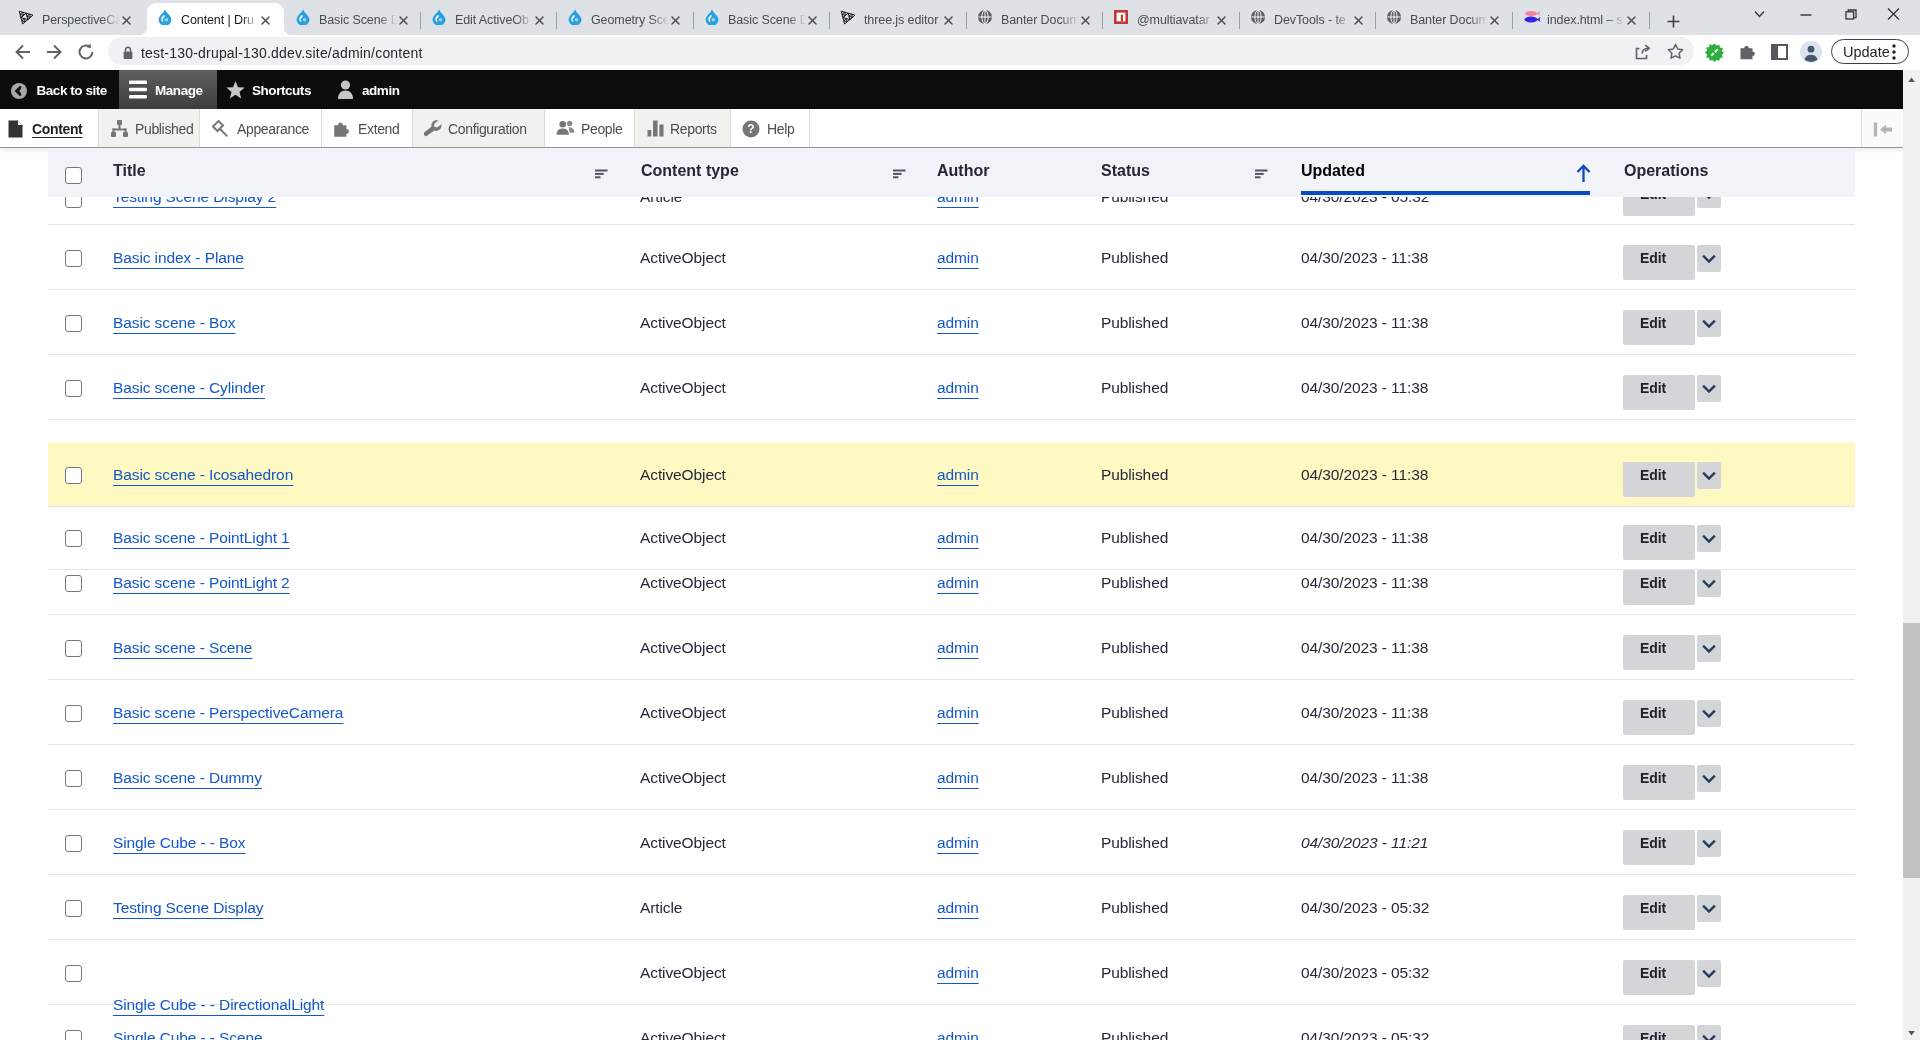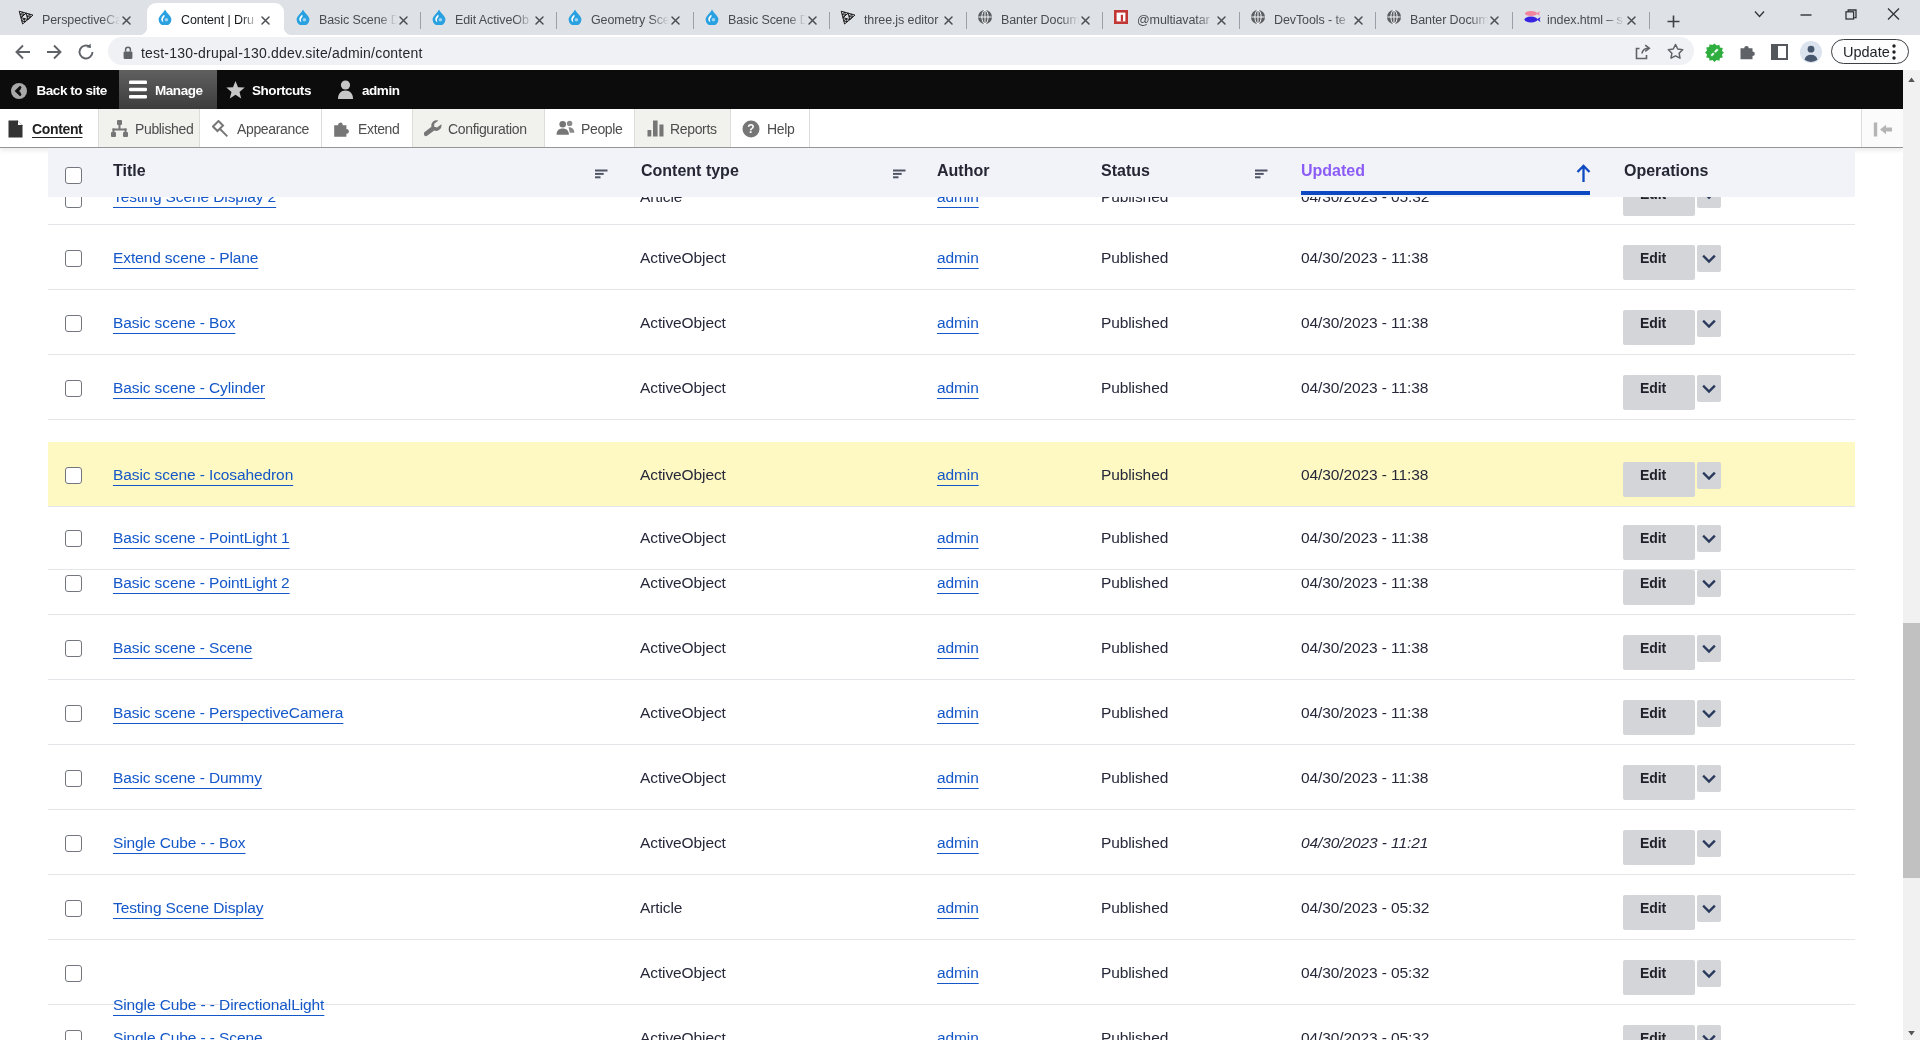--- a/index.html
+++ b/index.html
@@ -413,21 +413,21 @@
     <div class="c" style="left:889px;"><a class="lnk" href="#">admin</a></div>
     <div class="c" style="left:1053px;">Published</div>
     <div class="c" style="left:1253px;">04/30/2023 - 05:32</div>
     <div class="btn" style="top:16px;">Edit</div>
     <div class="btn2" style="top:16px;"><svg width="24" height="27" viewBox="0 0 24 27">
           <path d="M7 11.5 L12 16.5 L17 11.5" fill="none" stroke="#28395c" stroke-width="2.4" stroke-linecap="square"></path>
         </svg></div>
   </div>
     <div class="row " style="top:225px;  ">
     <div class="cb"></div>
-    <div class="c" style="left:65px;"><a class="lnk" href="#">Extend scene - Plane</a></div>
+    <div class="c" style="left:65px;"><a class="lnk" href="#">Basic index - Plane</a></div>
     <div class="c" style="left:592px;">ActiveObject</div>
     <div class="c" style="left:889px;"><a class="lnk" href="#">admin</a></div>
     <div class="c" style="left:1053px;">Published</div>
     <div class="c" style="left:1253px;">04/30/2023 - 11:38</div>
     <div class="btn" style="">Edit</div>
     <div class="btn2" style=""><svg width="24" height="27" viewBox="0 0 24 27">
           <path d="M7 11.5 L12 16.5 L17 11.5" fill="none" stroke="#28395c" stroke-width="2.4" stroke-linecap="square"></path>
         </svg></div>
   </div>
     <div class="row " style="top:290px;  ">
@@ -574,21 +574,21 @@
           <path d="M7 11.5 L12 16.5 L17 11.5" fill="none" stroke="#28395c" stroke-width="2.4" stroke-linecap="square"></path>
         </svg></div>
   </div>
   </div>
 <div id="thead">
   <div class="cb" style="top:19px;"></div>
   <div class="h" style="left:65px;">Title</div>
   <div class="h" style="left:593px;">Content type</div>
   <div class="h" style="left:889px;">Author</div>
   <div class="h" style="left:1053px;">Status</div>
-  <div class="h" style="left:1253px; color:#8b5cf6;">Updated</div>
+  <div class="h" style="left:1253px; color:#000000;">Updated</div>
   <div class="h" style="left:1576px;">Operations</div>
   <svg class="abs" style="left:547px; top:21px;" width="13" height="10" viewBox="0 0 13 10">
       <rect x="0" y="0.5" width="12.5" height="2" fill="#515666"></rect>
       <rect x="0" y="3.9" width="8.7" height="2" fill="#515666"></rect>
       <rect x="0" y="7.3" width="5.5" height="2" fill="#515666"></rect>
     </svg>
   <svg class="abs" style="left:845px; top:21px;" width="13" height="10" viewBox="0 0 13 10">
       <rect x="0" y="0.5" width="12.5" height="2" fill="#515666"></rect>
       <rect x="0" y="3.9" width="8.7" height="2" fill="#515666"></rect>
       <rect x="0" y="7.3" width="5.5" height="2" fill="#515666"></rect>

